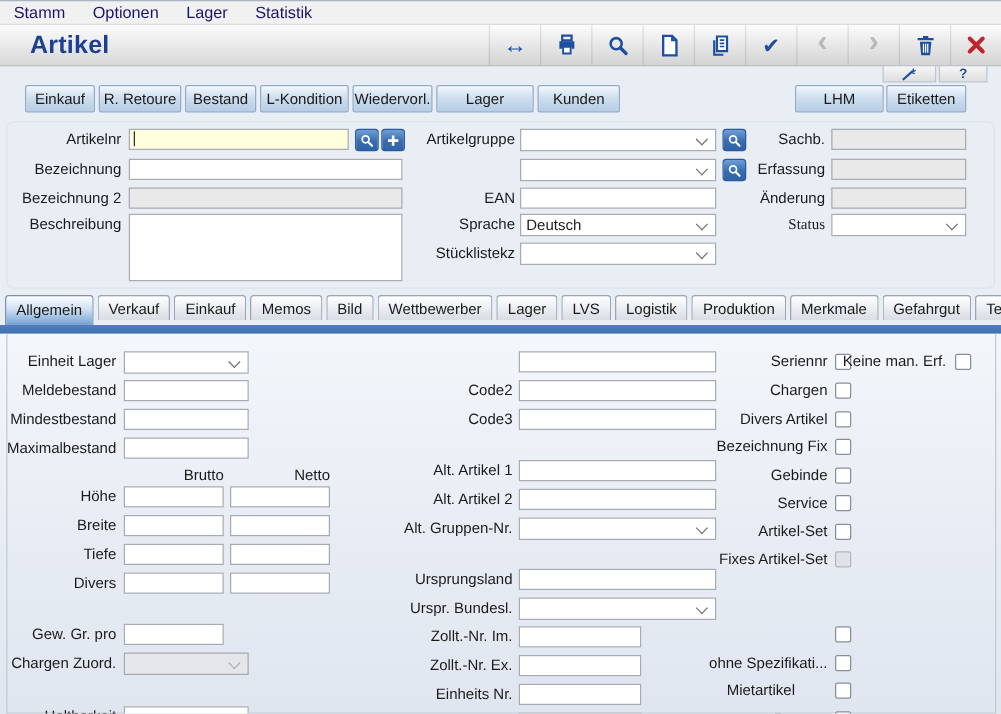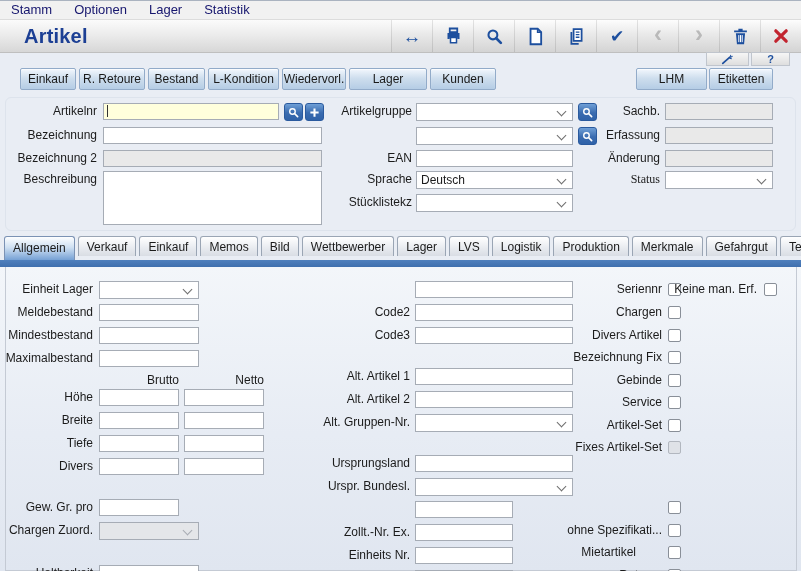--- a/index.html
+++ b/index.html
@@ -305,20 +305,21 @@
     <span class="lbl" style="left: 250px; top: 101px; width: 160px;">Alt. Artikel 1</span>
     <input class="inp" style="left: 415px; top: 101px; width: 158px;">
     <span class="lbl" style="left: 250px; top: 124px; width: 160px;">Alt. Artikel 2</span>
     <input class="inp" style="left: 415px; top: 124px; width: 158px;">
     <span class="lbl" style="left: 250px; top: 147px; width: 160px;">Alt. Gruppen-Nr.</span>
     <div class="sel" style="left: 415px; top: 147px; width: 158px;"></div>
     <span class="lbl" style="left: 250px; top: 188px; width: 160px;">Ursprungsland</span>
     <input class="inp" style="left: 415px; top: 188px; width: 158px;">
     <span class="lbl" style="left: 250px; top: 211px; width: 160px;">Urspr. Bundesl.</span>
     <div class="sel" style="left: 415px; top: 211px; width: 158px;"></div>
+    <span class="lbl" style="left: 250px; top: 234px; width: 160px;">Zollt.-Nr. Im.</span>
     <input class="inp" style="left: 415px; top: 234px; width: 98px;">
     <span class="lbl" style="left: 250px; top: 257px; width: 160px;">Zollt.-Nr. Ex.</span>
     <input class="inp" style="left: 415px; top: 257px; width: 98px;">
     <span class="lbl" style="left: 250px; top: 280px; width: 160px;">Einheits Nr.</span>
     <input class="inp" style="left: 415px; top: 280px; width: 98px;">
     <span class="lbl" style="left: 250px; top: 303px; width: 160px;">Einheit Zollt.</span>
     <input class="inp" style="left: 415px; top: 303px; width: 98px;">
     <span class="lbl" style="left: 500px; top: 14px; width: 162px;">Seriennr</span>
     <span class="chk" style="left: 668px; top: 16px;"></span>
     <span class="lbl" style="left: 500px; top: 37px; width: 162px;">Chargen</span>

